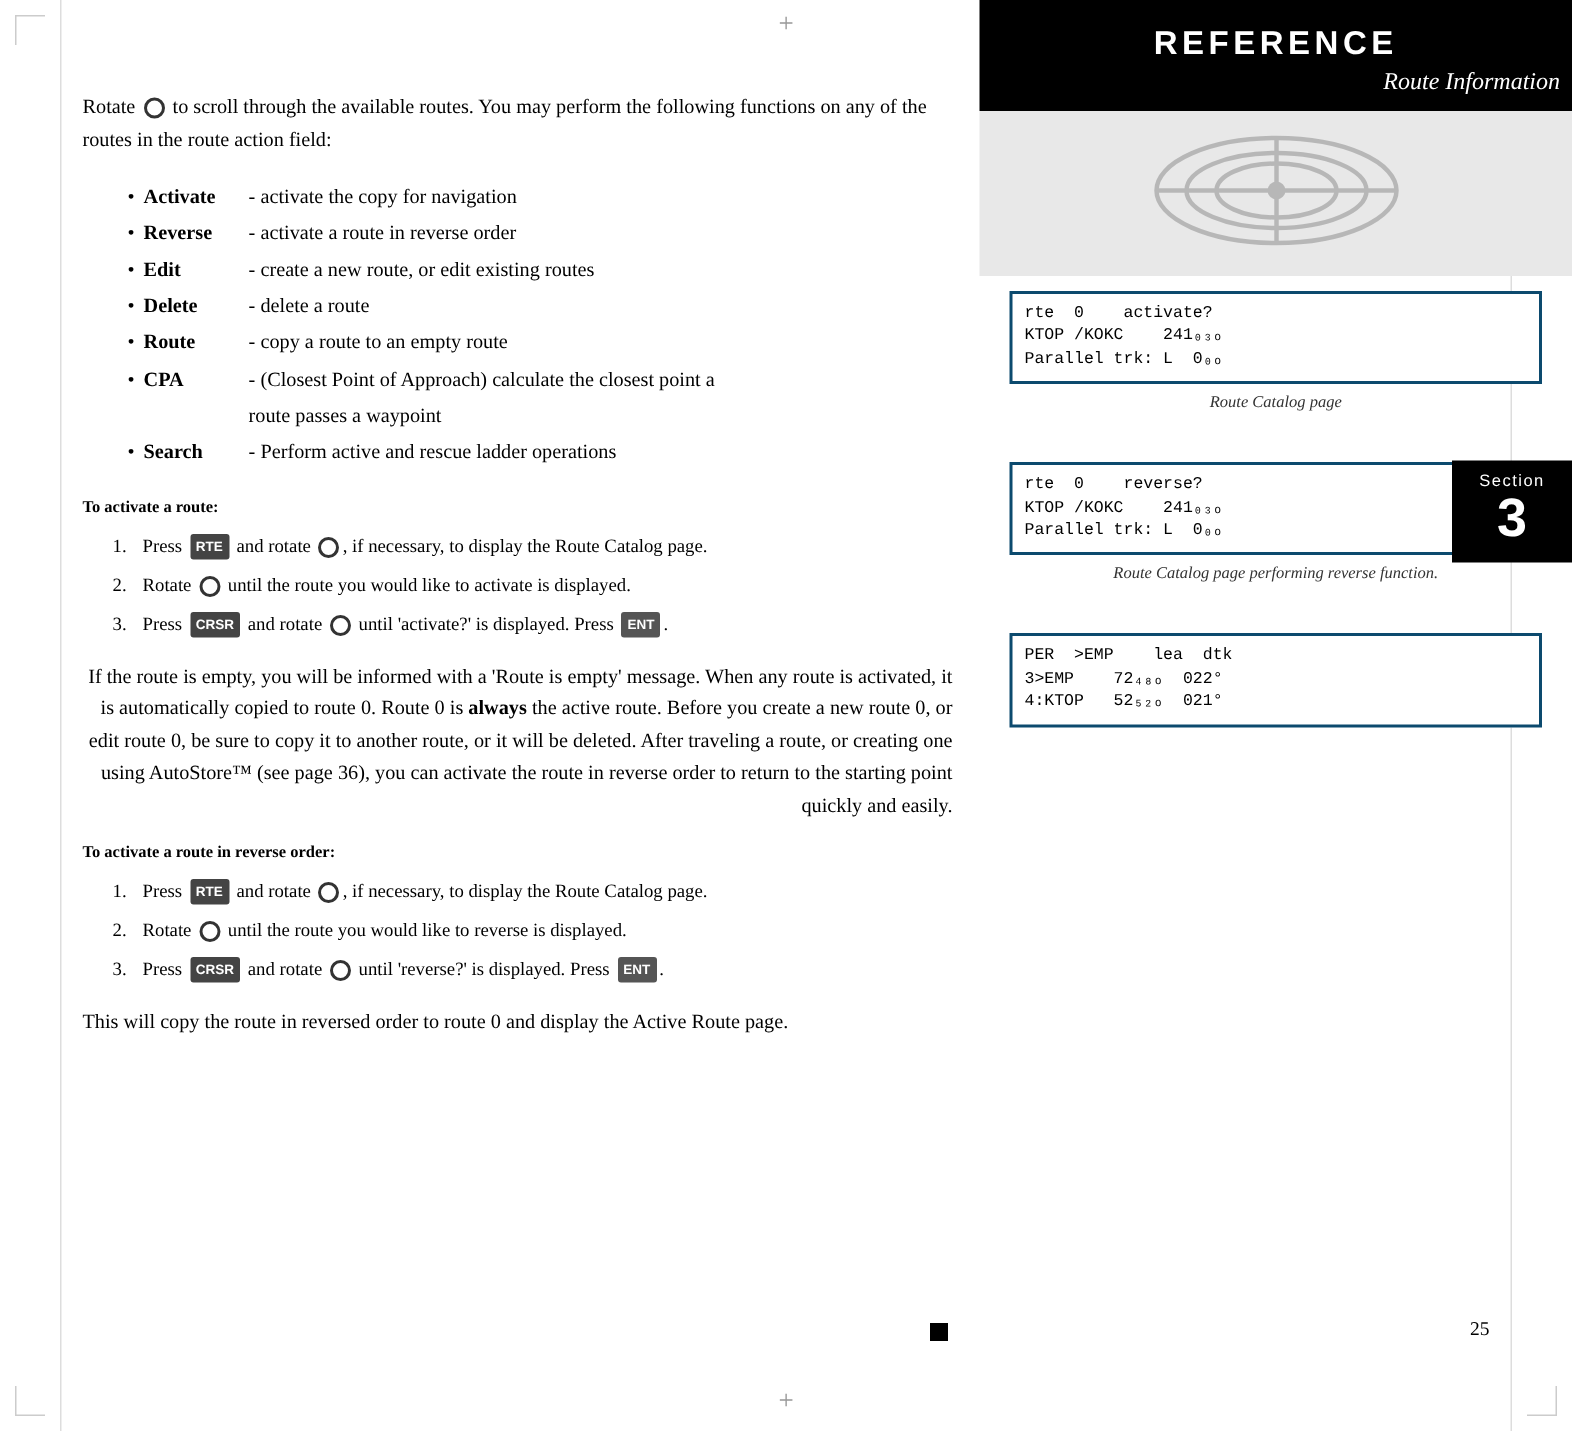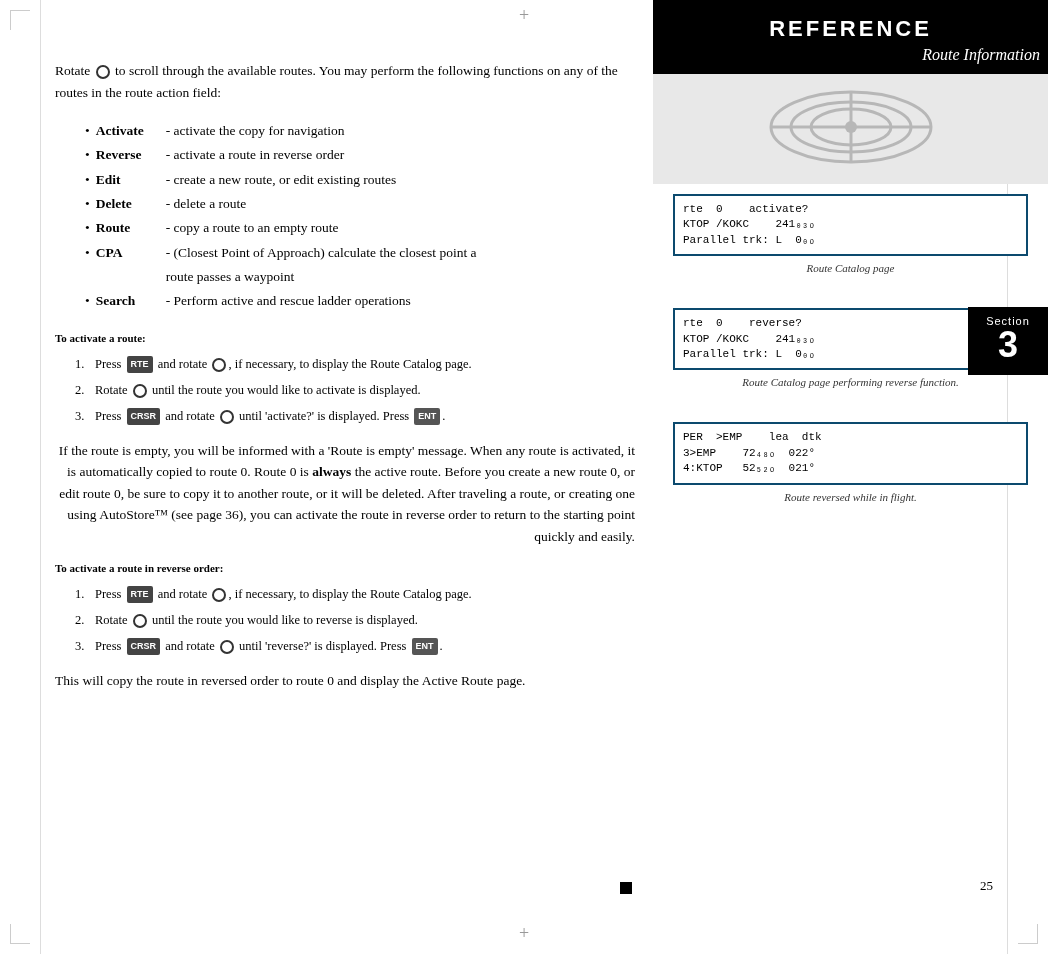--- a/index.html
+++ b/index.html
@@ -444,21 +444,20 @@
     <div class="screen-image">rte  0    reverse?
 KTOP /KOKC    241₀₃ₒ
 Parallel trk: L  0₀ₒ</div>
     <div class="screen-caption">Route Catalog page performing reverse function.</div>
   </div>
 
   <div class="screen-container">
     <div class="screen-image">PER  &gt;EMP    lea  dtk
 3&gt;EMP    72₄₈ₒ  022°
 4:KTOP   52₅₂ₒ  021°</div>
-    <div class="screen-caption">Route reversed while in flight.</div>
   </div>
 
 </div>
 
 <div class="section-badge">
   <span class="section-badge-word">Section</span>
   <span class="section-badge-num">3</span>
 </div>
 
 <div class="black-marker"></div>

